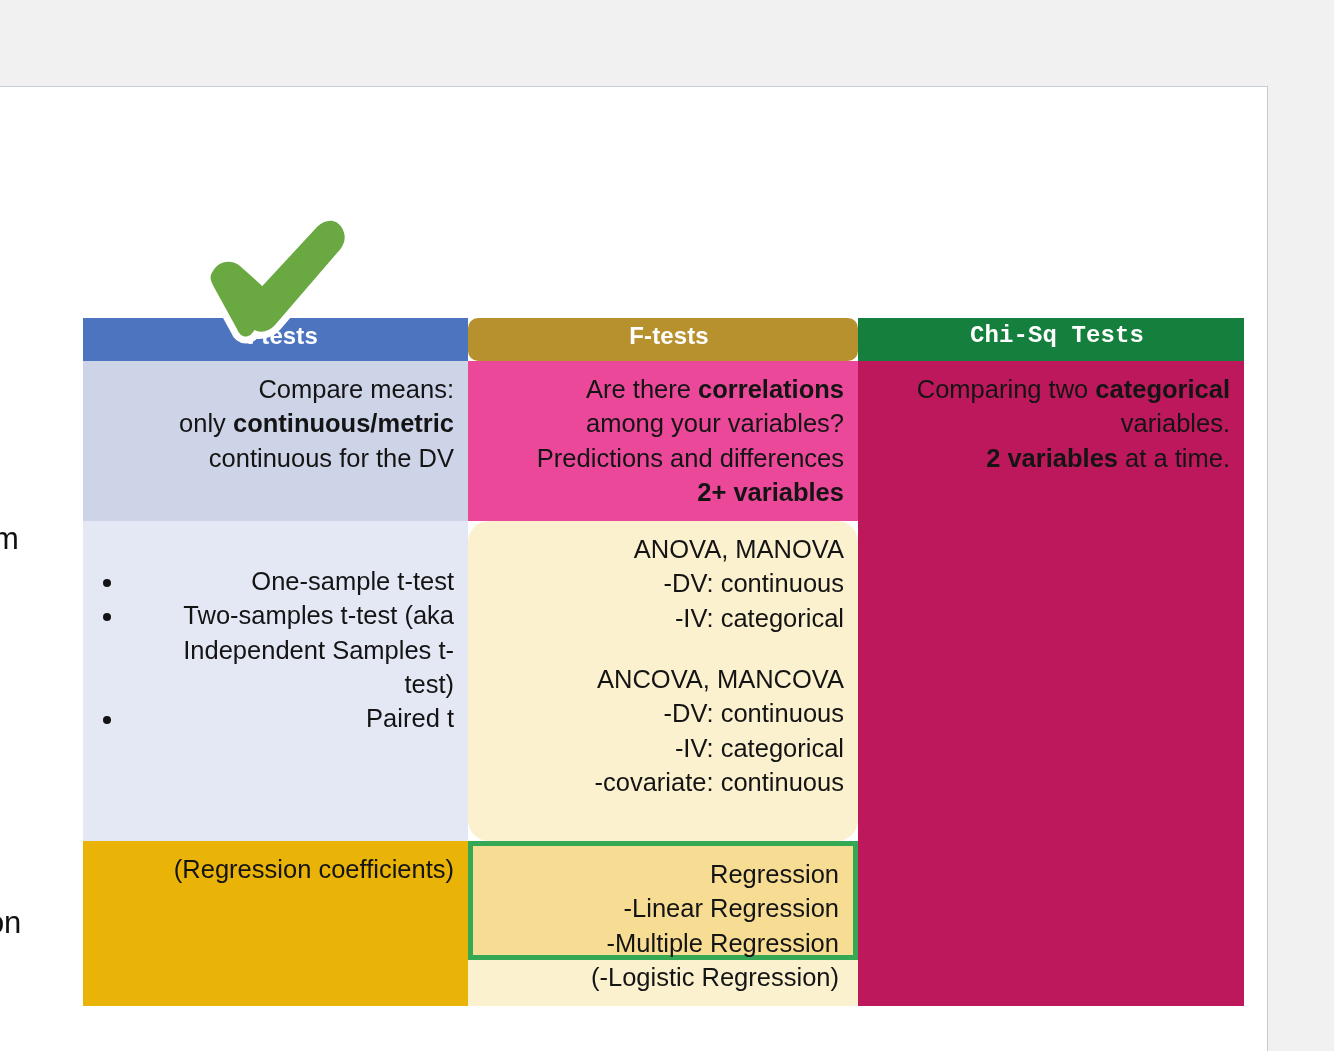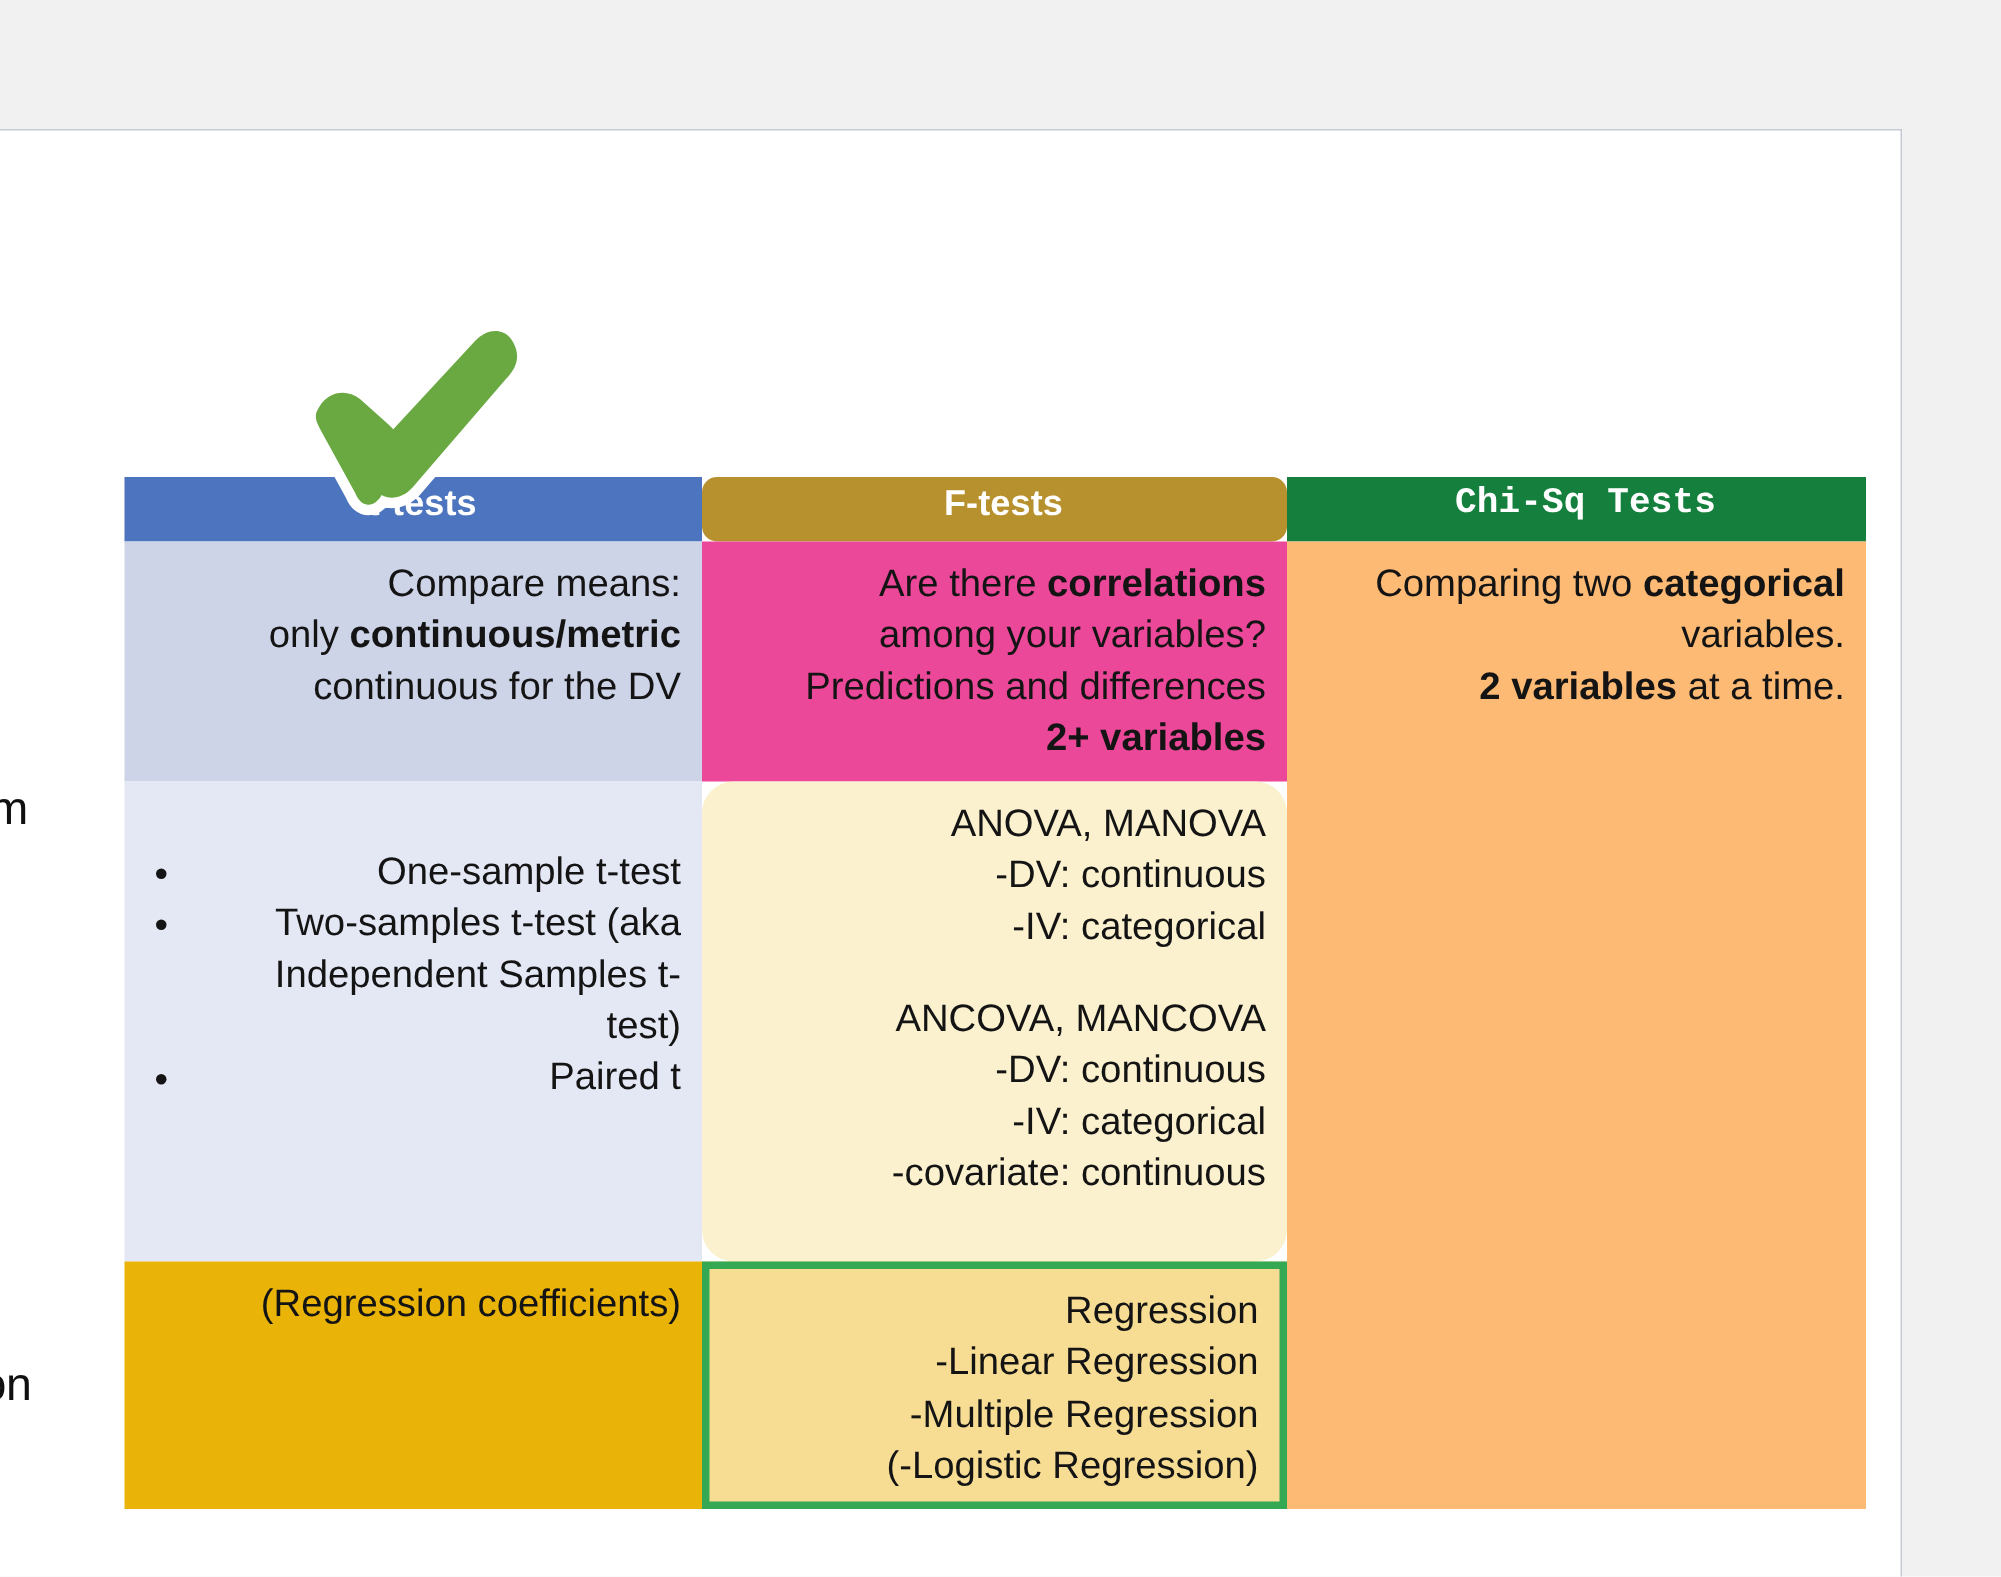--- a/index.html
+++ b/index.html
@@ -90,27 +90,27 @@
   .b { font-weight: bold; }
 
   .t-a { background: #ced4e8; height: 150px; }
   .t-b { background: #e4e8f5; height: 320px; }
   .t-c { background: #eab308; height: 165px; }
 
   .f-a { background: #ec4899; height: 150px; }
   .f-b { background: #fbf1cf; height: 320px; border-radius: 21px; }
   .f-c {
     background: #f7dd94;
-    height: 165px;
+    height: 119px;
     border: 5px solid #34a853 !important;
     box-shadow: inset 0 0 0 1px #f7dd94;
   }
   .f-c-wrap { padding: 0 !important; background: #fbf1cf; }
 
-  .x-all { background: #fdba74; }
+  .x-all { background: #be185d; }
 
   .spacer-line { height: 27px; }
 
   
   #check-mark {
     position: absolute;
     left: 196px;
     top: 110px;
     width: 160px;
     height: 160px;

